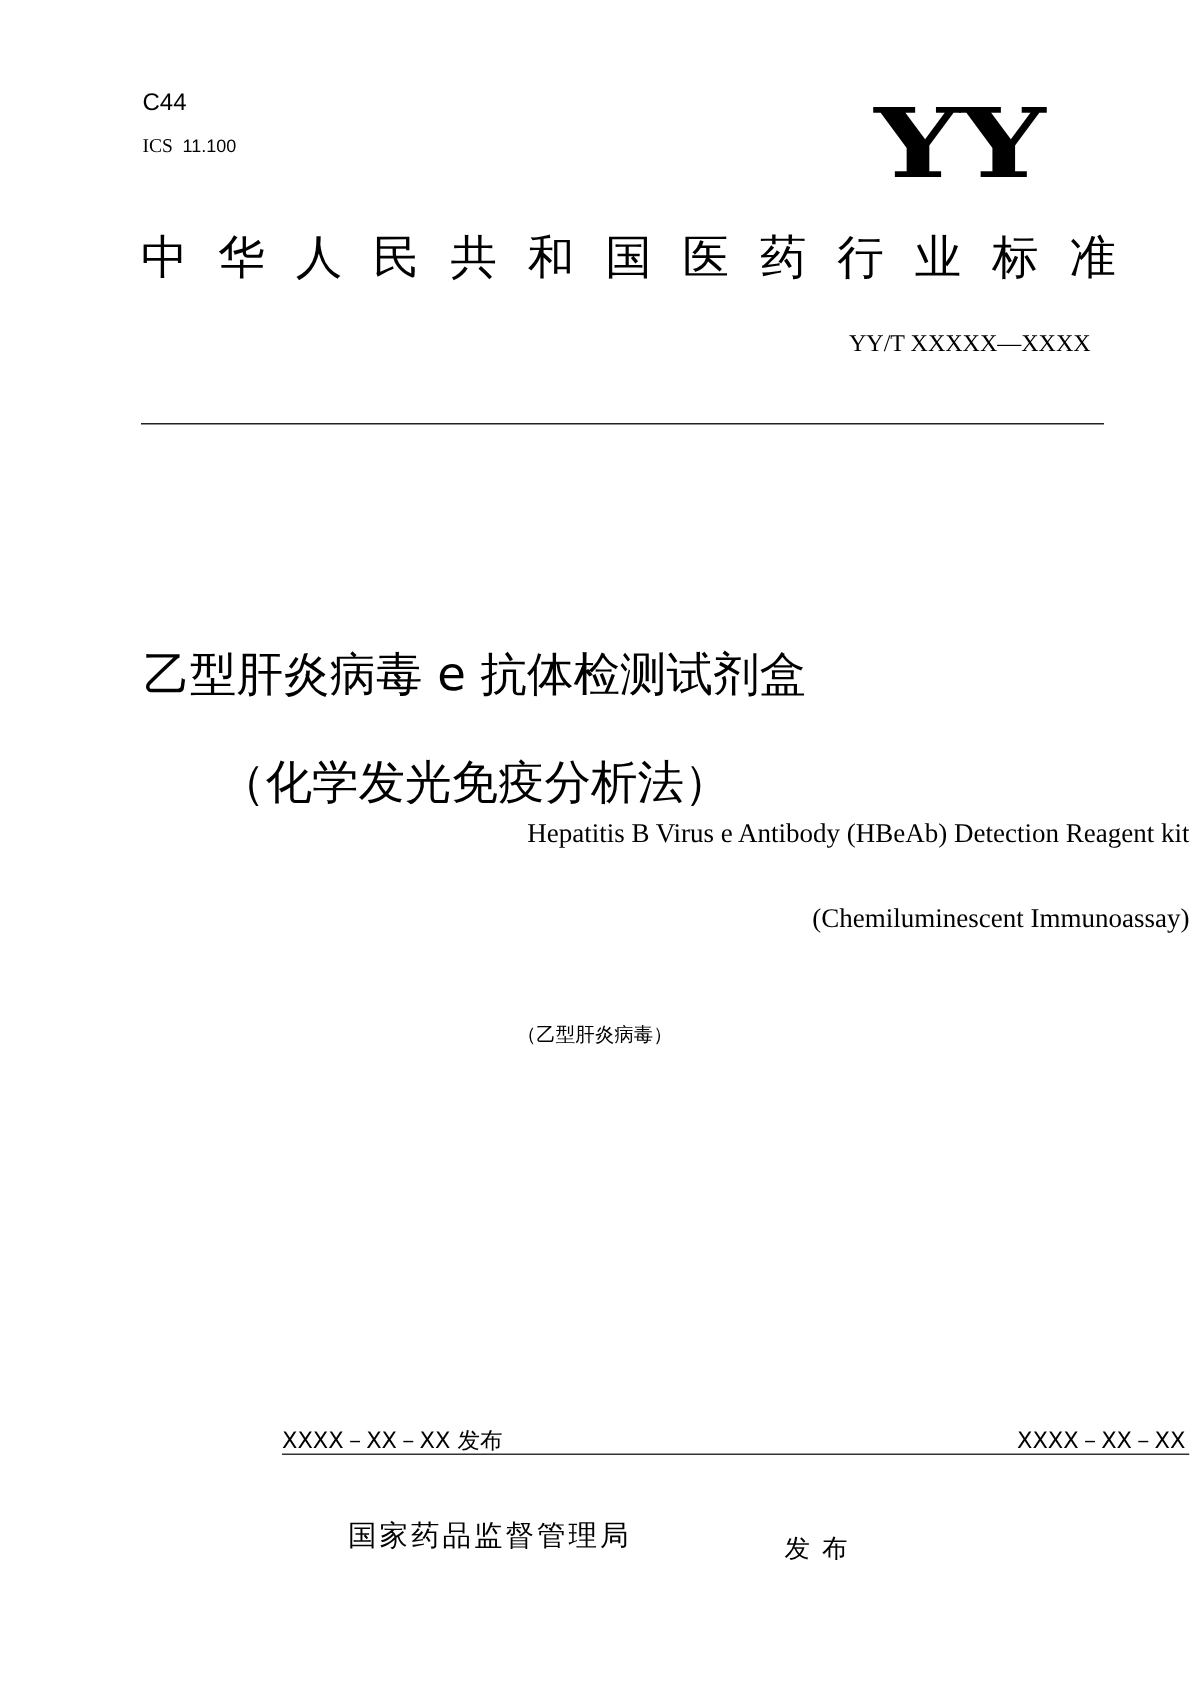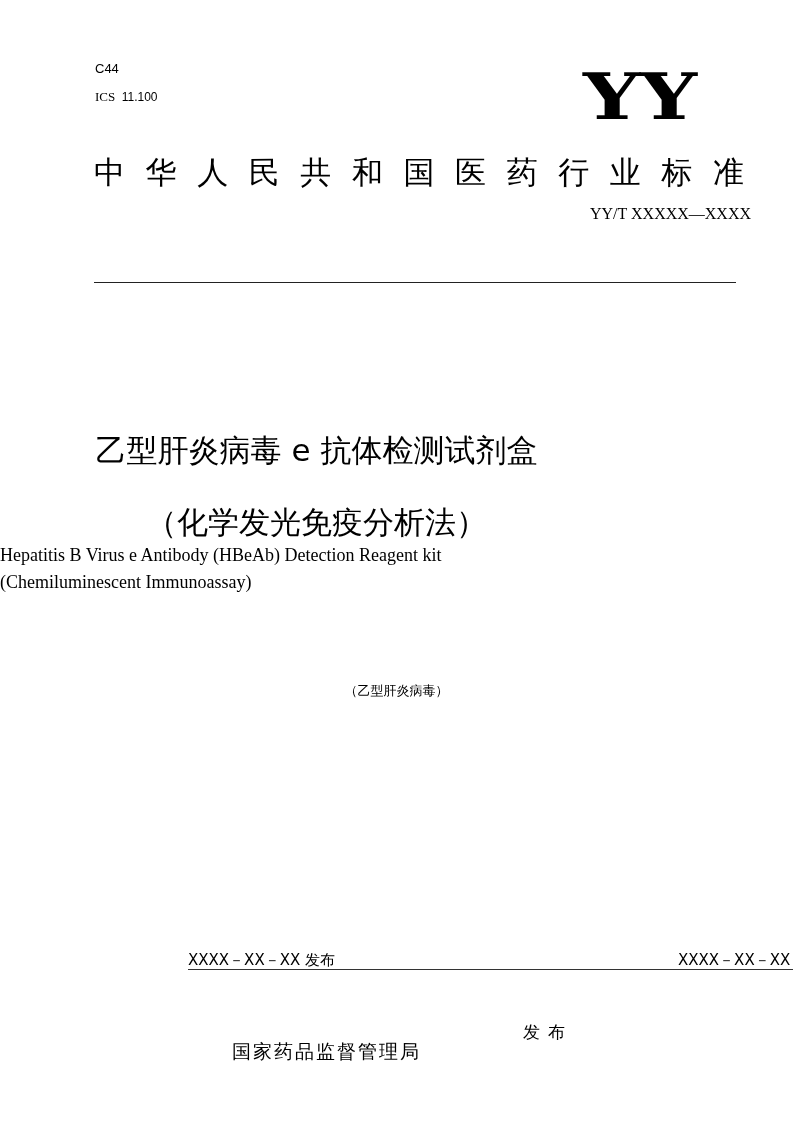--- a/index.html
+++ b/index.html
@@ -1,36 +1,36 @@
 <!DOCTYPE html>
 <html><head>
   <meta charset="utf-8">
   <style>
     html, body { margin: 0; padding: 0; background: #ffffff; }
     body { width: 793px; height: 1122px; position: relative; overflow: hidden; color: #000; }
     .abs { position: absolute; }
     .ics { left: 95px; top: 40px; font-family: "Liberation Serif", serif; font-size: 13px; line-height: 18px; margin-top: 48px; }
     .ics .num { font-family: "Liberation Sans", sans-serif; font-size: 12px; }
-    .class-code { left: 95px; top: 61px; font-family: "Liberation Sans", sans-serif; font-size: 13px; line-height: 16px; }
+    .class-code { left: 95px; top: 61px; font-family: "Liberation Sans", sans-serif; font-size: 16px; line-height: 16px; }
     .yy-logo { left: 540px; top: 62px; width: 160px; text-align: center; font-family: "DejaVu Serif", serif; font-weight: bold; font-size: 64px; line-height: 70px; letter-spacing: 0px; transform: scaleX(1.25); transform-origin: left center; }
     .std-body { left: 94px; top: 152px; width: 650px; font-family: "DejaVu Sans", sans-serif; font-size: 31px; line-height: 40px; display: flex; justify-content: space-between; }
     .std-body span { display: inline-block; }
-    .std-number { left: 566px; top: 204px; font-family: "Liberation Serif", serif; font-size: 16px; line-height: 20px; margin-left: 24px; }
+    .std-number { left: 566px; top: 220px; font-family: "Liberation Serif", serif; font-size: 16px; line-height: 20px; }
     .rule { left: 94px; top: 282px; width: 642px; height: 0; border-top: 1.5px solid #222; }
     .title-cn { left: 0; width: 633px; text-align: center; font-family: "DejaVu Sans", sans-serif; font-size: 31px; line-height: 40px; }
     .title-cn-1 { top: 430px; }
     .title-cn-2 { top: 502px; }
-    .title-en { left: 0; width: 793px; text-align: left; font-family: "Liberation Serif", serif; font-size: 18px; line-height: 26px; }
+    .title-en { left: 0; width: 793px; text-align: right; font-family: "Liberation Serif", serif; font-size: 18px; line-height: 26px; }
     .title-en-1 { top: 542px; }
-    .title-en-2 { top: 569px; }
+    .title-en-2 { top: 599px; }
     .draft { left: 0; width: 793px; top: 682px; text-align: center; font-family: "DejaVu Serif", serif; font-size: 13px; line-height: 18px; }
     .date-line { left: 188px; top: 969px; width: 605px; height: 0; border-top: 1.3px solid #333; }
     .pub-date { left: 188px; top: 950px; font-family: "DejaVu Sans", sans-serif; font-size: 15px; line-height: 20px; white-space: nowrap; }
     .eff-date { left: 678px; top: 950px; font-family: "DejaVu Sans", sans-serif; font-size: 15px; line-height: 20px; white-space: nowrap; }
-    .issuer { left: 232px; top: 1040px; font-family: Liberation Mono, monospace; font-size: 19px; line-height: 26px; letter-spacing: 2px; white-space: nowrap; }
+    .issuer { left: 232px; top: 1012px; font-family: Liberation Serif, serif; font-size: 19px; line-height: 26px; letter-spacing: 2px; white-space: nowrap; }
     .issue-label { left: 523px; top: 1020px; font-family: Liberation Sans, sans-serif; font-size: 17px; line-height: 26px; letter-spacing: 8px; white-space: nowrap; }
   </style>
 </head>
 <body>
 
 <div class="abs ics">
   <span>ICS</span>&nbsp;
   <span class="num">11.100</span>
 </div>
 <div class="abs class-code">C44</div>

